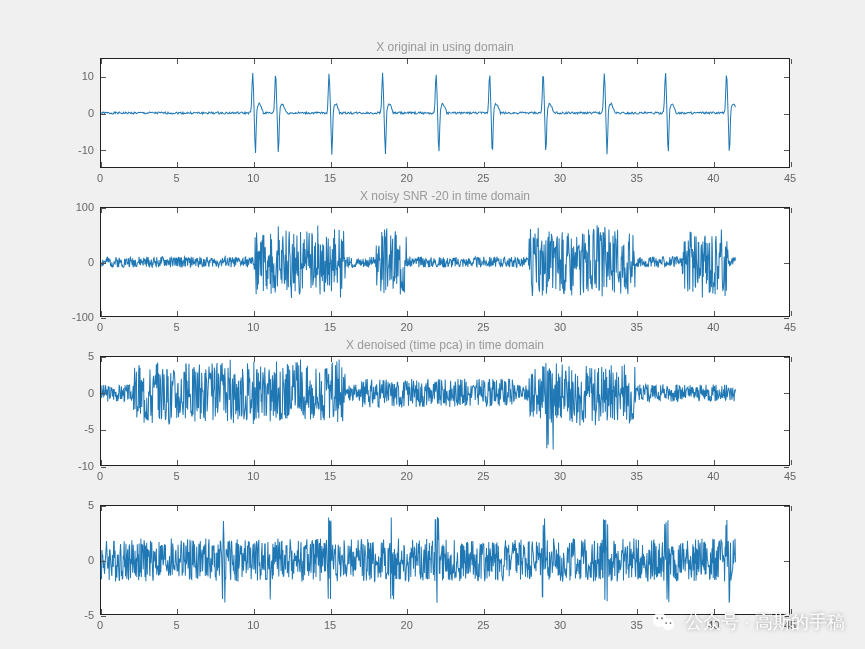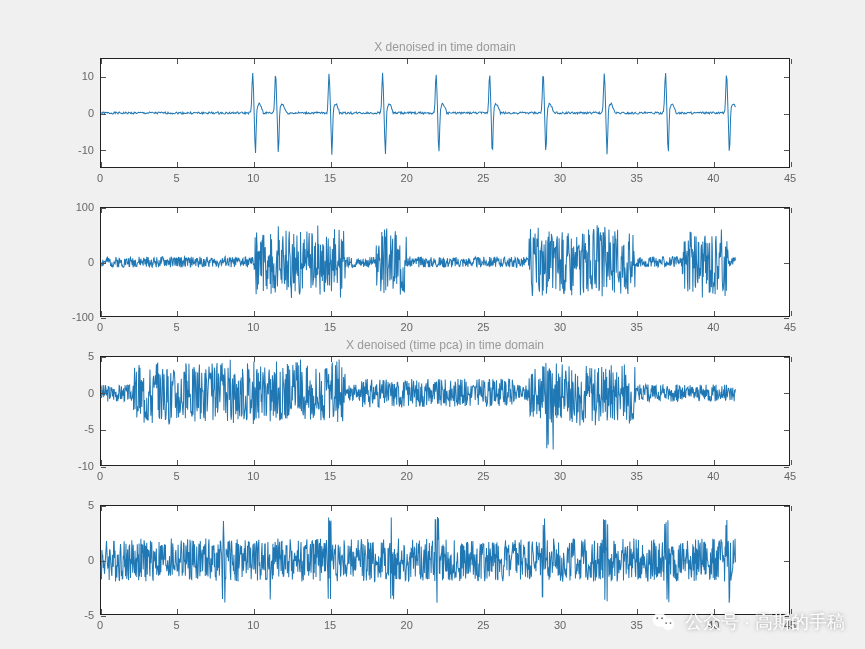--- a/index.html
+++ b/index.html
@@ -113,21 +113,21 @@
     width: 26px; height: 26px;
     opacity: 0.95;
   }
 </style>
 </head>
 <body>
 
 <div class="figure-bg"></div>
 
 <div class="subplot" style="top:58px;">
-  <div class="title">X denoised in time domain</div>
+  <div class="title">X original in using domain</div>
   <div class="plot-area">
     <svg class="signal" id="sig0" viewBox="0 0 690 110" preserveAspectRatio="none">
         <path d="M0.0 55.5 L0.7 54.9 L1.4 55.3 L2.1 54.0 L2.8 54.4 L3.5 55.8 L4.2 54.1 L5.0 54.5 L5.7 54.4 L6.4 55.0 L7.1 54.4 L7.8 54.6 L8.5 55.6 L9.2 55.2 L9.9 55.4 L10.6 55.2 L11.3 56.1 L12.0 56.1 L12.7 55.0 L13.4 53.9 L14.2 55.5 L14.9 54.0 L15.6 54.4 L16.3 55.1 L17.0 55.8 L17.7 54.3 L18.4 53.9 L19.1 55.0 L19.8 55.1 L20.5 55.4 L21.2 55.2 L21.9 55.8 L22.7 54.3 L23.4 55.3 L24.1 55.4 L24.8 54.0 L25.5 54.6 L26.2 55.3 L26.9 55.9 L27.6 54.2 L28.3 54.5 L29.0 54.6 L29.7 55.5 L30.4 54.3 L31.1 55.8 L31.9 55.3 L32.6 56.0 L33.3 54.2 L34.0 54.9 L34.7 54.4 L35.4 55.5 L36.1 55.6 L36.8 54.9 L37.5 54.3 L38.2 54.4 L38.9 54.7 L39.6 54.2 L40.3 54.5 L41.1 54.8 L41.8 54.2 L42.5 55.3 L43.2 54.5 L43.9 55.7 L44.6 55.7 L45.3 55.0 L46.0 55.4 L46.7 54.8 L47.4 55.3 L48.1 54.7 L48.8 53.9 L49.5 54.6 L50.3 54.8 L51.0 54.3 L51.7 54.2 L52.4 54.9 L53.1 55.1 L53.8 55.3 L54.5 54.1 L55.2 55.3 L55.9 54.8 L56.6 55.7 L57.3 54.1 L58.0 54.0 L58.7 54.5 L59.5 54.9 L60.2 54.2 L60.9 54.1 L61.6 54.6 L62.3 54.5 L63.0 55.5 L63.7 54.5 L64.4 53.9 L65.1 55.8 L65.8 55.8 L66.5 56.0 L67.2 54.1 L68.0 55.5 L68.7 55.4 L69.4 55.9 L70.1 54.9 L70.8 55.5 L71.5 56.1 L72.2 55.2 L72.9 55.6 L73.6 55.8 L74.3 55.4 L75.0 54.6 L75.7 54.2 L76.4 54.8 L77.2 56.1 L77.9 54.7 L78.6 54.5 L79.3 54.7 L80.0 54.3 L80.7 55.9 L81.4 56.1 L82.1 54.2 L82.8 55.9 L83.5 55.0 L84.2 55.6 L84.9 55.6 L85.6 54.9 L86.4 55.6 L87.1 54.3 L87.8 54.8 L88.5 55.3 L89.2 55.3 L89.9 54.0 L90.6 56.0 L91.3 55.6 L92.0 55.7 L92.7 54.7 L93.4 54.3 L94.1 54.8 L94.8 54.8 L95.6 54.8 L96.3 54.6 L97.0 55.3 L97.7 54.1 L98.4 54.4 L99.1 55.5 L99.8 55.5 L100.5 55.3 L101.2 54.3 L101.9 56.0 L102.6 54.2 L103.3 55.3 L104.1 54.7 L104.8 54.7 L105.5 55.2 L106.2 55.1 L106.9 55.8 L107.6 55.5 L108.3 54.0 L109.0 54.4 L109.7 55.2 L110.4 54.9 L111.1 54.0 L111.8 55.6 L112.5 54.7 L113.3 55.9 L114.0 55.7 L114.7 54.7 L115.4 54.7 L116.1 54.7 L116.8 54.0 L117.5 53.9 L118.2 56.0 L118.9 56.0 L119.6 54.9 L120.3 54.3 L121.0 55.5 L121.7 54.5 L122.5 55.3 L123.2 55.9 L123.9 56.1 L124.6 55.9 L125.3 54.1 L126.0 54.5 L126.7 55.1 L127.4 55.8 L128.1 55.4 L128.8 54.3 L129.5 55.6 L130.2 55.5 L130.9 54.7 L131.7 55.0 L132.4 54.1 L133.1 55.5 L133.8 55.0 L134.5 54.7 L135.2 55.6 L135.9 54.9 L136.6 53.9 L137.3 54.2 L138.0 55.9 L138.7 55.5 L139.4 54.7 L140.1 54.8 L140.9 54.0 L141.6 54.1 L142.3 55.3 L143.0 55.1 L143.7 55.8 L144.4 54.1 L145.1 55.8 L145.8 54.6 L146.5 54.7 L147.2 55.0 L147.9 56.0 L148.6 54.1 L149.4 54.1 L150.1 53.8 L150.8 47.1 L151.5 25.9 L152.2 14.3 L152.9 30.6 L153.6 55.1 L154.3 82.7 L155.0 95.8 L155.7 69.9 L156.4 52.1 L157.1 48.6 L157.8 46.9 L158.6 44.8 L159.3 45.7 L160.0 47.9 L160.7 48.4 L161.4 51.4 L162.1 51.9 L162.8 55.7 L163.5 55.6 L164.2 55.8 L164.9 54.5 L165.6 55.7 L166.3 54.0 L167.0 54.3 L167.8 55.1 L168.5 54.8 L169.2 54.2 L169.9 55.0 L170.6 55.2 L171.3 55.6 L172.0 54.6 L172.7 53.9 L173.4 51.9 L174.1 37.7 L174.8 17.3 L175.5 20.1 L176.2 44.3 L177.0 68.8 L177.7 94.7 L178.4 85.0 L179.1 58.7 L179.8 49.0 L180.5 47.4 L181.2 46.0 L181.9 46.8 L182.6 46.3 L183.3 48.2 L184.0 50.1 L184.7 51.5 L185.4 53.0 L186.2 54.1 L186.9 54.9 L187.6 55.9 L188.3 55.7 L189.0 56.0 L189.7 54.7 L190.4 54.9 L191.1 55.1 L191.8 54.8 L192.5 55.2 L193.2 55.6 L193.9 55.3 L194.7 55.6 L195.4 54.6 L196.1 55.3 L196.8 55.2 L197.5 55.3 L198.2 54.0 L198.9 55.2 L199.6 54.8 L200.3 54.7 L201.0 54.9 L201.7 54.3 L202.4 54.4 L203.1 55.4 L203.9 55.0 L204.6 54.3 L205.3 55.9 L206.0 54.0 L206.7 55.8 L207.4 55.4 L208.1 54.6 L208.8 55.7 L209.5 55.2 L210.2 55.9 L210.9 55.3 L211.6 54.4 L212.3 54.9 L213.1 55.8 L213.8 54.3 L214.5 54.9 L215.2 54.3 L215.9 53.9 L216.6 55.2 L217.3 54.0 L218.0 54.6 L218.7 54.7 L219.4 54.3 L220.1 55.4 L220.8 54.8 L221.5 54.0 L222.3 55.4 L223.0 54.5 L223.7 54.5 L224.4 55.9 L225.1 55.1 L225.8 54.9 L226.5 55.6 L227.2 50.9 L227.9 32.9 L228.6 15.1 L229.3 24.8 L230.0 46.7 L230.8 74.7 L231.5 97.5 L232.2 79.5 L232.9 56.1 L233.6 49.0 L234.3 46.6 L235.0 46.8 L235.7 46.4 L236.4 45.8 L237.1 48.9 L237.8 50.8 L238.5 51.1 L239.2 55.8 L240.0 54.6 L240.7 54.6 L241.4 55.9 L242.1 56.0 L242.8 54.1 L243.5 54.8 L244.2 54.5 L244.9 54.0 L245.6 56.0 L246.3 55.8 L247.0 55.6 L247.7 54.3 L248.4 54.4 L249.2 55.8 L249.9 55.2 L250.6 54.0 L251.3 55.9 L252.0 55.7 L252.7 55.9 L253.4 55.0 L254.1 54.9 L254.8 54.5 L255.5 54.3 L256.2 54.0 L256.9 55.8 L257.6 55.2 L258.4 54.4 L259.1 54.3 L259.8 54.5 L260.5 55.0 L261.2 55.8 L261.9 55.7 L262.6 55.1 L263.3 54.9 L264.0 55.6 L264.7 55.8 L265.4 55.1 L266.1 55.6 L266.8 54.1 L267.6 55.4 L268.3 54.8 L269.0 55.7 L269.7 55.1 L270.4 54.4 L271.1 55.1 L271.8 55.3 L272.5 55.7 L273.2 56.0 L273.9 55.1 L274.6 55.7 L275.3 55.2 L276.1 55.9 L276.8 55.5 L277.5 53.9 L278.2 54.4 L278.9 54.2 L279.6 55.7 L280.3 53.5 L281.0 48.7 L281.7 29.7 L282.4 14.1 L283.1 29.4 L283.8 53.0 L284.5 78.8 L285.3 96.8 L286.0 73.8 L286.7 53.0 L287.4 49.2 L288.1 47.1 L288.8 45.8 L289.5 46.6 L290.2 46.5 L290.9 47.7 L291.6 50.7 L292.3 52.4 L293.0 55.6 L293.7 54.1 L294.5 55.1 L295.2 54.2 L295.9 55.6 L296.6 55.0 L297.3 55.5 L298.0 54.4 L298.7 54.1 L299.4 54.3 L300.1 54.0 L300.8 55.9 L301.5 54.0 L302.2 55.7 L302.9 55.1 L303.7 56.0 L304.4 54.2 L305.1 55.1 L305.8 54.8 L306.5 55.1 L307.2 55.1 L307.9 54.0 L308.6 55.4 L309.3 54.1 L310.0 54.8 L310.7 54.0 L311.4 55.6 L312.2 54.2 L312.9 54.6 L313.6 54.3 L314.3 55.6 L315.0 53.9 L315.7 55.9 L316.4 55.9 L317.1 55.6 L317.8 55.1 L318.5 54.2 L319.2 54.1 L319.9 55.2 L320.6 54.0 L321.4 55.3 L322.1 55.6 L322.8 54.3 L323.5 56.0 L324.2 55.1 L324.9 54.3 L325.6 55.3 L326.3 55.1 L327.0 55.1 L327.7 54.5 L328.4 54.7 L329.1 56.0 L329.8 54.9 L330.6 55.2 L331.3 56.0 L332.0 55.5 L332.7 55.6 L333.4 54.1 L334.1 54.2 L334.8 45.9 L335.5 24.4 L336.2 16.0 L336.9 32.4 L337.6 55.8 L338.3 84.0 L339.0 94.0 L339.8 68.5 L340.5 52.1 L341.2 48.9 L341.9 45.6 L342.6 45.3 L343.3 46.7 L344.0 48.1 L344.7 48.9 L345.4 49.8 L346.1 51.9 L346.8 55.8 L347.5 54.7 L348.2 56.0 L349.0 54.0 L349.7 54.6 L350.4 54.9 L351.1 55.2 L351.8 55.1 L352.5 54.8 L353.2 54.1 L353.9 55.1 L354.6 54.6 L355.3 54.1 L356.0 56.0 L356.7 55.8 L357.5 54.4 L358.2 54.7 L358.9 55.1 L359.6 54.1 L360.3 54.5 L361.0 56.0 L361.7 54.3 L362.4 54.7 L363.1 55.5 L363.8 54.3 L364.5 54.3 L365.2 54.9 L365.9 55.2 L366.7 54.5 L367.4 55.3 L368.1 54.0 L368.8 54.5 L369.5 55.9 L370.2 54.2 L370.9 55.6 L371.6 55.8 L372.3 54.7 L373.0 54.5 L373.7 54.0 L374.4 54.8 L375.1 54.9 L375.9 54.1 L376.6 55.7 L377.3 55.8 L378.0 55.1 L378.7 54.3 L379.4 54.1 L380.1 53.9 L380.8 54.1 L381.5 55.4 L382.2 54.0 L382.9 54.1 L383.6 54.5 L384.3 54.5 L385.1 55.6 L385.8 54.7 L386.5 54.4 L387.2 55.4 L387.9 53.5 L388.6 43.0 L389.3 21.9 L390.0 16.8 L390.7 37.6 L391.4 61.7 L392.1 90.8 L392.8 91.8 L393.5 63.4 L394.3 49.8 L395.0 47.2 L395.7 45.5 L396.4 46.6 L397.1 46.9 L397.8 47.1 L398.5 49.5 L399.2 51.1 L399.9 51.9 L400.6 55.9 L401.3 54.1 L402.0 54.8 L402.8 55.1 L403.5 54.0 L404.2 55.3 L404.9 55.9 L405.6 54.0 L406.3 54.8 L407.0 55.5 L407.7 55.3 L408.4 54.5 L409.1 55.0 L409.8 54.7 L410.5 55.7 L411.2 55.7 L412.0 55.8 L412.7 55.3 L413.4 54.5 L414.1 55.4 L414.8 54.7 L415.5 55.0 L416.2 54.9 L416.9 55.0 L417.6 56.1 L418.3 55.4 L419.0 55.4 L419.7 54.7 L420.4 53.9 L421.2 54.9 L421.9 54.4 L422.6 54.0 L423.3 54.9 L424.0 54.3 L424.7 54.5 L425.4 54.4 L426.1 55.5 L426.8 54.7 L427.5 54.7 L428.2 55.0 L428.9 55.9 L429.6 54.8 L430.4 54.1 L431.1 54.8 L431.8 54.0 L432.5 54.1 L433.2 55.0 L433.9 55.6 L434.6 54.0 L435.3 55.6 L436.0 54.3 L436.7 55.2 L437.4 55.7 L438.1 55.8 L438.9 54.4 L439.6 54.2 L440.3 54.9 L441.0 55.1 L441.7 52.1 L442.4 39.4 L443.1 18.1 L443.8 18.3 L444.5 41.3 L445.2 66.7 L445.9 92.7 L446.6 86.6 L447.3 61.2 L448.1 50.0 L448.8 48.4 L449.5 45.2 L450.2 45.6 L450.9 46.8 L451.6 48.7 L452.3 48.6 L453.0 51.7 L453.7 53.6 L454.4 54.0 L455.1 55.1 L455.8 55.3 L456.5 54.1 L457.3 53.9 L458.0 55.7 L458.7 55.5 L459.4 55.2 L460.1 56.0 L460.8 55.1 L461.5 55.8 L462.2 55.4 L462.9 54.1 L463.6 54.9 L464.3 55.1 L465.0 56.0 L465.7 55.8 L466.5 54.2 L467.2 55.6 L467.9 55.5 L468.6 53.9 L469.3 54.1 L470.0 55.3 L470.7 55.6 L471.4 54.9 L472.1 54.2 L472.8 54.0 L473.5 55.1 L474.2 55.8 L474.9 54.7 L475.7 55.7 L476.4 54.7 L477.1 54.6 L477.8 56.1 L478.5 54.3 L479.2 55.0 L479.9 55.1 L480.6 53.9 L481.3 55.0 L482.0 54.2 L482.7 54.6 L483.4 55.8 L484.2 54.5 L484.9 55.6 L485.6 54.4 L486.3 55.2 L487.0 55.9 L487.7 54.2 L488.4 55.4 L489.1 54.6 L489.8 54.3 L490.5 54.1 L491.2 55.3 L491.9 56.0 L492.6 54.8 L493.4 54.7 L494.1 54.0 L494.8 54.5 L495.5 54.2 L496.2 53.9 L496.9 54.3 L497.6 55.0 L498.3 54.9 L499.0 55.6 L499.7 54.0 L500.4 56.0 L501.1 55.3 L501.8 54.8 L502.6 53.6 L503.3 49.0 L504.0 31.1 L504.7 14.9 L505.4 25.6 L506.1 50.1 L506.8 76.6 L507.5 97.0 L508.2 78.2 L508.9 54.0 L509.6 47.9 L510.3 46.3 L511.0 46.6 L511.8 44.9 L512.5 46.5 L513.2 49.4 L513.9 50.6 L514.6 52.1 L515.3 54.2 L516.0 55.2 L516.7 55.5 L517.4 54.1 L518.1 54.8 L518.8 54.6 L519.5 54.7 L520.3 55.6 L521.0 55.9 L521.7 55.1 L522.4 54.4 L523.1 54.3 L523.8 54.3 L524.5 54.7 L525.2 55.2 L525.9 55.9 L526.6 55.5 L527.3 55.7 L528.0 54.4 L528.7 55.9 L529.5 54.7 L530.2 55.7 L530.9 55.1 L531.6 55.9 L532.3 54.3 L533.0 54.3 L533.7 56.0 L534.4 56.0 L535.1 54.8 L535.8 54.2 L536.5 55.4 L537.2 55.6 L537.9 56.1 L538.7 56.1 L539.4 55.9 L540.1 54.2 L540.8 54.8 L541.5 54.7 L542.2 54.2 L542.9 55.2 L543.6 55.6 L544.3 55.2 L545.0 54.0 L545.7 55.3 L546.4 54.1 L547.1 54.8 L547.9 55.3 L548.6 54.3 L549.3 54.5 L550.0 54.5 L550.7 54.9 L551.4 54.3 L552.1 54.3 L552.8 55.1 L553.5 55.4 L554.2 55.9 L554.9 56.0 L555.6 54.9 L556.3 54.0 L557.1 54.7 L557.8 54.0 L558.5 54.4 L559.2 54.5 L559.9 56.1 L560.6 56.0 L561.3 54.6 L562.0 55.9 L562.7 55.8 L563.4 53.9 L564.1 53.4 L564.8 44.9 L565.6 23.1 L566.3 14.4 L567.0 34.1 L567.7 58.7 L568.4 86.5 L569.1 94.0 L569.8 66.4 L570.5 50.4 L571.2 48.6 L571.9 46.5 L572.6 46.2 L573.3 45.9 L574.0 47.5 L574.8 49.5 L575.5 51.0 L576.2 52.8 L576.9 55.6 L577.6 56.0 L578.3 55.2 L579.0 55.0 L579.7 54.4 L580.4 55.9 L581.1 54.9 L581.8 55.8 L582.5 54.2 L583.2 54.4 L584.0 55.1 L584.7 55.9 L585.4 54.7 L586.1 55.7 L586.8 55.7 L587.5 55.0 L588.2 54.5 L588.9 54.8 L589.6 54.3 L590.3 54.9 L591.0 54.5 L591.7 53.9 L592.4 56.1 L593.2 56.1 L593.9 55.2 L594.6 54.8 L595.3 54.3 L596.0 54.9 L596.7 54.7 L597.4 54.7 L598.1 54.3 L598.8 54.8 L599.5 54.3 L600.2 54.8 L600.9 54.1 L601.6 54.3 L602.4 55.4 L603.1 54.0 L603.8 53.9 L604.5 55.3 L605.2 55.8 L605.9 54.3 L606.6 55.6 L607.3 54.0 L608.0 54.5 L608.7 55.5 L609.4 54.5 L610.1 55.9 L610.9 54.1 L611.6 54.0 L612.3 55.3 L613.0 54.8 L613.7 53.9 L614.4 54.1 L615.1 54.5 L615.8 55.5 L616.5 55.7 L617.2 54.6 L617.9 55.6 L618.6 54.8 L619.3 54.0 L620.1 55.6 L620.8 54.9 L621.5 54.2 L622.2 54.4 L622.9 55.0 L623.6 54.0 L624.3 55.6 L625.0 54.1 L625.7 51.9 L626.4 37.5 L627.1 16.9 L627.8 20.8 L628.5 42.5 L629.3 67.7 L630.0 93.5 L630.7 86.8 L631.4 59.7 L632.1 49.4 L632.8 47.3 L633.5 46.6 L634.2 46.1 L634.9 46.1 L635.6 47.4 L636.3 49.0 "></path>
       </svg>
   <div class="tickline-x" style="left: -0.5px;"></div>
       <div class="tickline-x-t" style="left: -0.5px;"></div>
       <div class="tickline-x" style="left: 76.1667px;"></div>
       <div class="tickline-x-t" style="left: 76.1667px;"></div>
       <div class="tickline-x" style="left: 152.833px;"></div>
       <div class="tickline-x-t" style="left: 152.833px;"></div>
@@ -161,20 +161,21 @@
     <div class="xtick" style="left: 460px;">30</div>
     <div class="xtick" style="left: 536.667px;">35</div>
     <div class="xtick" style="left: 613.333px;">40</div>
     <div class="xtick" style="left: 690px;">45</div>
     <div class="ytick" style="top: 91.6667px;">-10</div>
     <div class="ytick" style="top: 55px;">0</div>
     <div class="ytick" style="top: 18.3333px;">10</div>
   </div>
 
 <div class="subplot" style="top:207px;">
+  <div class="title">X noisy SNR -20  in time domain</div>
   <div class="plot-area">
     <svg class="signal" id="sig1" viewBox="0 0 690 110" preserveAspectRatio="none">
         <path d="M0.0 57.3 L0.5 56.3 L0.9 59.0 L1.4 58.6 L1.8 52.7 L2.3 58.4 L2.7 55.7 L3.2 54.3 L3.6 54.2 L4.1 55.0 L4.5 56.5 L5.0 52.8 L5.5 51.8 L5.9 54.7 L6.4 49.5 L6.8 52.7 L7.3 55.5 L7.7 50.9 L8.2 52.9 L8.6 54.1 L9.1 52.3 L9.6 59.0 L10.0 57.0 L10.5 60.1 L10.9 55.3 L11.4 59.7 L11.8 58.8 L12.3 59.3 L12.7 57.5 L13.2 54.7 L13.6 55.4 L14.1 56.8 L14.6 54.4 L15.0 50.0 L15.5 53.1 L15.9 53.2 L16.4 60.4 L16.8 52.8 L17.3 57.4 L17.7 60.3 L18.2 51.3 L18.6 51.7 L19.1 55.8 L19.6 55.1 L20.0 53.3 L20.5 53.6 L20.9 59.4 L21.4 57.6 L21.8 59.9 L22.3 59.8 L22.7 60.2 L23.2 59.2 L23.7 51.7 L24.1 56.4 L24.6 57.9 L25.0 52.5 L25.5 52.5 L25.9 51.4 L26.4 57.5 L26.8 55.2 L27.3 57.2 L27.7 51.3 L28.2 59.7 L28.7 59.7 L29.1 51.3 L29.6 50.4 L30.0 54.3 L30.5 52.7 L30.9 55.9 L31.4 58.3 L31.8 51.2 L32.3 60.5 L32.7 56.3 L33.2 53.0 L33.7 59.6 L34.1 54.5 L34.6 53.7 L35.0 59.6 L35.5 59.6 L35.9 59.5 L36.4 56.0 L36.8 55.8 L37.3 55.0 L37.8 55.2 L38.2 49.6 L38.7 57.6 L39.1 52.5 L39.6 58.3 L40.0 51.6 L40.5 54.5 L40.9 55.5 L41.4 54.5 L41.8 56.5 L42.3 58.6 L42.8 50.7 L43.2 53.9 L43.7 51.8 L44.1 57.6 L44.6 53.2 L45.0 52.8 L45.5 59.7 L45.9 49.8 L46.4 56.8 L46.8 52.3 L47.3 50.1 L47.8 59.3 L48.2 52.9 L48.7 60.5 L49.1 55.7 L49.6 56.9 L50.0 54.4 L50.5 52.5 L50.9 59.7 L51.4 60.2 L51.9 56.0 L52.3 56.7 L52.8 51.4 L53.2 50.7 L53.7 54.3 L54.1 56.4 L54.6 53.9 L55.0 59.0 L55.5 59.6 L55.9 50.2 L56.4 55.1 L56.9 56.3 L57.3 56.8 L57.8 60.2 L58.2 53.1 L58.7 58.3 L59.1 58.5 L59.6 56.4 L60.0 50.1 L60.5 56.6 L60.9 50.5 L61.4 49.5 L61.9 49.8 L62.3 52.9 L62.8 52.0 L63.2 55.6 L63.7 58.9 L64.1 53.0 L64.6 58.3 L65.0 53.1 L65.5 58.9 L66.0 53.4 L66.4 52.8 L66.9 54.1 L67.3 58.3 L67.8 53.5 L68.2 56.1 L68.7 57.5 L69.1 50.5 L69.6 60.2 L70.0 57.2 L70.5 50.3 L71.0 51.0 L71.4 53.1 L71.9 59.2 L72.3 56.7 L72.8 51.4 L73.2 50.8 L73.7 50.8 L74.1 58.5 L74.6 53.4 L75.1 50.8 L75.5 59.0 L76.0 51.5 L76.4 52.0 L76.9 59.2 L77.3 51.4 L77.8 49.9 L78.2 54.6 L78.7 59.6 L79.1 50.9 L79.6 51.5 L80.1 60.5 L80.5 50.3 L81.0 56.3 L81.4 60.4 L81.9 54.7 L82.3 53.6 L82.8 55.0 L83.2 59.4 L83.7 49.7 L84.1 50.4 L84.6 59.9 L85.1 50.9 L85.5 53.2 L86.0 51.5 L86.4 52.8 L86.9 58.8 L87.3 51.7 L87.8 50.8 L88.2 51.6 L88.7 55.9 L89.2 51.2 L89.6 60.0 L90.1 59.5 L90.5 49.6 L91.0 57.4 L91.4 57.9 L91.9 52.2 L92.3 50.2 L92.8 57.6 L93.2 54.5 L93.7 56.0 L94.2 54.0 L94.6 52.0 L95.1 59.0 L95.5 53.4 L96.0 51.1 L96.4 54.6 L96.9 51.3 L97.3 58.1 L97.8 60.4 L98.2 54.2 L98.7 57.5 L99.2 49.7 L99.6 57.3 L100.1 55.7 L100.5 51.0 L101.0 56.3 L101.4 59.1 L101.9 59.6 L102.3 57.4 L102.8 52.1 L103.3 60.0 L103.7 56.0 L104.2 52.2 L104.6 58.6 L105.1 58.7 L105.5 54.8 L106.0 50.8 L106.4 49.8 L106.9 55.3 L107.3 54.0 L107.8 57.7 L108.3 60.0 L108.7 52.7 L109.2 55.9 L109.6 53.5 L110.1 53.2 L110.5 50.7 L111.0 53.1 L111.4 51.0 L111.9 59.6 L112.3 54.3 L112.8 52.5 L113.3 56.0 L113.7 52.5 L114.2 53.1 L114.6 57.3 L115.1 54.0 L115.5 59.2 L116.0 59.0 L116.4 54.3 L116.9 55.3 L117.4 56.4 L117.8 59.9 L118.3 58.7 L118.7 55.9 L119.2 55.1 L119.6 53.9 L120.1 53.1 L120.5 57.3 L121.0 58.3 L121.4 54.2 L121.9 51.0 L122.4 56.3 L122.8 54.8 L123.3 53.6 L123.7 54.3 L124.2 50.2 L124.6 49.5 L125.1 58.8 L125.5 57.8 L126.0 56.1 L126.4 54.1 L126.9 51.1 L127.4 57.9 L127.8 57.7 L128.3 58.5 L128.7 50.2 L129.2 54.0 L129.6 53.3 L130.1 50.5 L130.5 60.4 L131.0 53.1 L131.5 54.2 L131.9 50.3 L132.4 53.3 L132.8 56.6 L133.3 52.2 L133.7 60.1 L134.2 53.3 L134.6 50.4 L135.1 58.2 L135.5 50.7 L136.0 51.4 L136.5 53.8 L136.9 55.1 L137.4 50.6 L137.8 53.4 L138.3 50.9 L138.7 54.4 L139.2 52.4 L139.6 55.6 L140.1 58.3 L140.5 57.3 L141.0 53.7 L141.5 57.5 L141.9 52.4 L142.4 51.5 L142.8 58.7 L143.3 55.1 L143.7 55.3 L144.2 57.1 L144.6 50.0 L145.1 49.8 L145.6 59.2 L146.0 54.3 L146.5 52.2 L146.9 60.4 L147.4 52.6 L147.8 58.0 L148.3 56.1 L148.7 51.2 L149.2 51.6 L149.6 52.8 L150.1 56.5 L150.6 50.5 L151.0 56.8 L151.5 53.1 L151.9 49.9 L152.4 52.6 L152.8 58.1 L153.3 56.5 L153.7 62.2 L154.2 61.4 L154.6 29.9 L155.1 65.1 L155.6 87.9 L156.0 24.9 L156.5 38.6 L156.9 83.0 L157.4 44.5 L157.8 77.8 L158.3 43.5 L158.7 52.7 L159.2 44.0 L159.7 68.8 L160.1 34.4 L160.6 37.2 L161.0 69.4 L161.5 32.9 L161.9 36.1 L162.4 27.2 L162.8 84.6 L163.3 27.7 L163.7 55.5 L164.2 43.7 L164.7 39.7 L165.1 60.6 L165.6 79.4 L166.0 63.5 L166.5 82.7 L166.9 53.4 L167.4 72.2 L167.8 49.2 L168.3 60.2 L168.7 47.7 L169.2 55.5 L169.7 77.5 L170.1 26.6 L170.6 87.3 L171.0 31.8 L171.5 65.5 L171.9 49.3 L172.4 81.6 L172.8 63.9 L173.3 56.4 L173.8 81.8 L174.2 68.6 L174.7 86.1 L175.1 78.1 L175.6 61.6 L176.0 52.5 L176.5 43.2 L176.9 79.9 L177.4 63.1 L177.8 18.5 L178.3 48.0 L178.8 32.6 L179.2 63.4 L179.7 62.3 L180.1 62.7 L180.6 73.1 L181.0 42.8 L181.5 76.9 L181.9 36.6 L182.4 28.9 L182.8 42.8 L183.3 55.7 L183.8 73.2 L184.2 77.3 L184.7 47.6 L185.1 73.5 L185.6 23.3 L186.0 53.8 L186.5 83.5 L186.9 63.1 L187.4 53.6 L187.9 80.8 L188.3 33.8 L188.8 23.9 L189.2 44.8 L189.7 49.4 L190.1 77.9 L190.6 81.3 L191.0 91.7 L191.5 57.2 L191.9 36.7 L192.4 60.3 L192.9 76.9 L193.3 26.4 L193.8 76.4 L194.2 40.1 L194.7 84.7 L195.1 50.8 L195.6 67.4 L196.0 61.7 L196.5 28.1 L196.9 62.2 L197.4 69.2 L197.9 44.4 L198.3 72.1 L198.8 86.1 L199.2 88.1 L199.7 84.3 L200.1 24.4 L200.6 62.1 L201.0 56.7 L201.5 57.7 L202.0 82.1 L202.4 48.4 L202.9 35.6 L203.3 61.4 L203.8 31.9 L204.2 59.2 L204.7 41.7 L205.1 56.5 L205.6 50.0 L206.0 63.3 L206.5 23.9 L207.0 50.3 L207.4 43.6 L207.9 59.1 L208.3 36.2 L208.8 25.4 L209.2 61.3 L209.7 48.2 L210.1 47.0 L210.6 81.5 L211.0 69.0 L211.5 25.6 L212.0 28.6 L212.4 78.8 L212.9 74.4 L213.3 71.2 L213.8 52.7 L214.2 38.7 L214.7 71.0 L215.1 35.1 L215.6 81.0 L216.1 60.9 L216.5 66.3 L217.0 68.3 L217.4 17.9 L217.9 61.8 L218.3 36.8 L218.8 67.2 L219.2 67.3 L219.7 88.1 L220.1 37.5 L220.6 57.2 L221.1 69.9 L221.5 43.5 L222.0 74.3 L222.4 36.8 L222.9 68.2 L223.3 38.1 L223.8 84.3 L224.2 85.4 L224.7 53.7 L225.2 76.0 L225.6 70.7 L226.1 29.3 L226.5 42.4 L227.0 72.5 L227.4 78.8 L227.9 31.1 L228.3 68.0 L228.8 55.7 L229.2 78.9 L229.7 38.9 L230.2 57.4 L230.6 52.6 L231.1 84.9 L231.5 68.9 L232.0 41.8 L232.4 63.2 L232.9 63.5 L233.3 30.5 L233.8 75.5 L234.2 21.7 L234.7 69.0 L235.2 36.9 L235.6 56.5 L236.1 62.9 L236.5 61.1 L237.0 76.3 L237.4 54.8 L237.9 53.6 L238.3 59.4 L238.8 22.2 L239.3 61.2 L239.7 51.1 L240.2 91.1 L240.6 63.9 L241.1 31.9 L241.5 82.2 L242.0 34.6 L242.4 34.2 L242.9 54.8 L243.3 23.4 L243.8 51.8 L244.3 50.1 L244.7 71.9 L245.2 52.9 L245.6 59.7 L246.1 53.7 L246.5 53.5 L247.0 50.1 L247.4 58.5 L247.9 59.9 L248.3 57.7 L248.8 49.6 L249.3 58.4 L249.7 55.8 L250.2 55.4 L250.6 55.4 L251.1 50.9 L251.5 60.3 L252.0 57.4 L252.4 60.3 L252.9 59.7 L253.4 59.6 L253.8 57.6 L254.3 60.0 L254.7 57.6 L255.2 60.1 L255.6 56.7 L256.1 57.8 L256.5 52.2 L257.0 56.2 L257.4 55.6 L257.9 51.4 L258.4 53.8 L258.8 57.3 L259.3 53.1 L259.7 56.1 L260.2 58.5 L260.6 52.6 L261.1 58.4 L261.5 54.5 L262.0 56.5 L262.4 56.2 L262.9 51.7 L263.4 60.1 L263.8 55.8 L264.3 56.6 L264.7 58.8 L265.2 52.7 L265.6 53.6 L266.1 59.0 L266.5 53.2 L267.0 60.1 L267.5 56.2 L267.9 52.9 L268.4 60.5 L268.8 56.9 L269.3 58.1 L269.7 50.2 L270.2 56.3 L270.6 53.3 L271.1 57.7 L271.5 49.9 L272.0 55.8 L272.5 56.4 L272.9 55.2 L273.4 50.0 L273.8 52.6 L274.3 56.5 L274.7 53.5 L275.2 52.8 L275.6 60.3 L276.1 38.2 L276.5 78.9 L277.0 66.9 L277.5 46.4 L277.9 65.3 L278.4 41.0 L278.8 38.4 L279.3 53.7 L279.7 50.9 L280.2 64.0 L280.6 84.8 L281.1 73.4 L281.6 24.5 L282.0 73.0 L282.5 28.7 L282.9 44.3 L283.4 64.7 L283.8 86.5 L284.3 22.0 L284.7 36.2 L285.2 29.4 L285.6 83.7 L286.1 26.3 L286.6 20.9 L287.0 55.1 L287.5 80.0 L287.9 61.3 L288.4 60.5 L288.8 55.2 L289.3 47.4 L289.7 73.8 L290.2 48.2 L290.6 28.0 L291.1 72.9 L291.6 44.1 L292.0 43.8 L292.5 31.3 L292.9 82.2 L293.4 70.9 L293.8 69.6 L294.3 74.7 L294.7 31.6 L295.2 23.8 L295.7 71.5 L296.1 27.4 L296.6 77.5 L297.0 46.2 L297.5 41.5 L297.9 69.7 L298.4 43.0 L298.8 43.0 L299.3 53.3 L299.7 38.2 L300.2 88.2 L300.7 62.3 L301.1 81.2 L301.6 75.0 L302.0 82.6 L302.5 84.2 L302.9 60.3 L303.4 84.7 L303.8 78.2 L304.3 86.1 L304.7 53.3 L305.2 58.7 L305.7 52.2 L306.1 29.2 L306.6 59.0 L307.0 54.3 L307.5 59.6 L307.9 51.2 L308.4 55.4 L308.8 58.5 L309.3 55.9 L309.8 49.5 L310.2 59.9 L310.7 54.2 L311.1 54.0 L311.6 59.1 L312.0 52.6 L312.5 53.4 L312.9 51.6 L313.4 57.3 L313.8 54.0 L314.3 54.9 L314.8 53.0 L315.2 51.3 L315.7 53.3 L316.1 56.9 L316.6 51.6 L317.0 53.3 L317.5 53.5 L317.9 50.5 L318.4 50.2 L318.8 60.2 L319.3 54.2 L319.8 50.5 L320.2 50.4 L320.7 58.3 L321.1 49.6 L321.6 52.6 L322.0 58.2 L322.5 53.9 L322.9 51.1 L323.4 60.2 L323.9 58.9 L324.3 52.4 L324.8 59.8 L325.2 59.9 L325.7 51.9 L326.1 52.3 L326.6 52.4 L327.0 56.0 L327.5 55.3 L327.9 53.8 L328.4 60.2 L328.9 53.2 L329.3 59.5 L329.8 59.8 L330.2 52.3 L330.7 53.9 L331.1 50.2 L331.6 59.0 L332.0 54.4 L332.5 59.9 L332.9 57.8 L333.4 56.5 L333.9 51.3 L334.3 55.1 L334.8 55.6 L335.2 52.8 L335.7 57.4 L336.1 58.0 L336.6 59.9 L337.0 59.9 L337.5 59.3 L338.0 56.9 L338.4 58.3 L338.9 54.7 L339.3 50.2 L339.8 58.7 L340.2 50.8 L340.7 57.3 L341.1 56.8 L341.6 54.0 L342.0 51.6 L342.5 58.8 L343.0 59.6 L343.4 50.5 L343.9 60.3 L344.3 52.1 L344.8 60.5 L345.2 56.6 L345.7 60.0 L346.1 54.9 L346.6 54.2 L347.0 56.5 L347.5 51.1 L348.0 59.4 L348.4 59.2 L348.9 55.6 L349.3 56.7 L349.8 52.4 L350.2 52.8 L350.7 52.5 L351.1 53.6 L351.6 60.2 L352.1 53.2 L352.5 58.2 L353.0 51.0 L353.4 54.2 L353.9 50.6 L354.3 53.8 L354.8 51.0 L355.2 59.2 L355.7 52.9 L356.1 50.0 L356.6 57.4 L357.1 54.9 L357.5 57.5 L358.0 51.7 L358.4 55.0 L358.9 58.0 L359.3 59.5 L359.8 59.7 L360.2 58.0 L360.7 54.2 L361.1 53.4 L361.6 52.7 L362.1 53.1 L362.5 53.6 L363.0 59.8 L363.4 51.8 L363.9 55.7 L364.3 52.5 L364.8 56.6 L365.2 55.0 L365.7 59.2 L366.2 52.0 L366.6 58.0 L367.1 53.5 L367.5 55.3 L368.0 60.1 L368.4 52.7 L368.9 51.1 L369.3 56.8 L369.8 52.2 L370.2 56.6 L370.7 54.4 L371.2 58.4 L371.6 56.3 L372.1 59.3 L372.5 55.9 L373.0 56.7 L373.4 56.1 L373.9 50.9 L374.3 53.2 L374.8 51.0 L375.3 49.9 L375.7 52.1 L376.2 50.5 L376.6 59.3 L377.1 59.9 L377.5 50.1 L378.0 52.5 L378.4 50.0 L378.9 56.1 L379.3 58.0 L379.8 50.8 L380.3 52.9 L380.7 60.2 L381.2 57.7 L381.6 58.0 L382.1 54.4 L382.5 55.2 L383.0 55.9 L383.4 58.2 L383.9 49.7 L384.3 52.8 L384.8 55.8 L385.3 58.6 L385.7 55.3 L386.2 53.8 L386.6 55.3 L387.1 58.7 L387.5 58.5 L388.0 57.1 L388.4 58.4 L388.9 54.4 L389.4 59.7 L389.8 49.9 L390.3 58.9 L390.7 58.2 L391.2 50.7 L391.6 56.4 L392.1 59.3 L392.5 56.0 L393.0 53.3 L393.4 58.2 L393.9 50.4 L394.4 56.0 L394.8 50.5 L395.3 51.2 L395.7 59.9 L396.2 53.4 L396.6 53.8 L397.1 49.6 L397.5 51.5 L398.0 53.8 L398.4 53.3 L398.9 51.2 L399.4 57.4 L399.8 55.5 L400.3 58.8 L400.7 60.1 L401.2 51.6 L401.6 58.8 L402.1 57.4 L402.5 59.1 L403.0 57.6 L403.5 55.6 L403.9 51.3 L404.4 50.6 L404.8 50.1 L405.3 56.6 L405.7 55.3 L406.2 58.5 L406.6 59.6 L407.1 56.0 L407.5 54.0 L408.0 55.5 L408.5 59.2 L408.9 54.2 L409.4 50.9 L409.8 60.2 L410.3 54.3 L410.7 52.1 L411.2 54.6 L411.6 49.9 L412.1 54.5 L412.5 59.7 L413.0 58.4 L413.5 53.6 L413.9 60.0 L414.4 53.1 L414.8 55.8 L415.3 50.7 L415.7 51.6 L416.2 56.5 L416.6 60.5 L417.1 60.1 L417.6 51.1 L418.0 51.6 L418.5 52.2 L418.9 57.0 L419.4 52.6 L419.8 56.2 L420.3 58.7 L420.7 58.7 L421.2 56.6 L421.6 51.5 L422.1 54.5 L422.6 59.7 L423.0 53.0 L423.5 57.4 L423.9 50.0 L424.4 58.4 L424.8 51.7 L425.3 56.0 L425.7 52.2 L426.2 54.9 L426.6 50.9 L427.1 51.9 L427.6 51.5 L428.0 52.4 L428.5 52.8 L428.9 58.7 L429.4 31.2 L429.8 63.0 L430.3 48.5 L430.7 21.4 L431.2 43.9 L431.7 76.6 L432.1 78.9 L432.6 89.5 L433.0 83.9 L433.5 29.9 L433.9 46.7 L434.4 31.1 L434.8 47.3 L435.3 25.9 L435.7 45.2 L436.2 57.1 L436.7 76.0 L437.1 31.6 L437.6 31.7 L438.0 39.6 L438.5 20.1 L438.9 77.7 L439.4 83.9 L439.8 84.5 L440.3 43.1 L440.7 68.0 L441.2 42.7 L441.7 38.5 L442.1 33.2 L442.6 89.2 L443.0 44.1 L443.5 84.4 L443.9 56.6 L444.4 37.3 L444.8 66.8 L445.3 66.3 L445.8 53.8 L446.2 32.8 L446.7 87.2 L447.1 79.1 L447.6 80.5 L448.0 35.5 L448.5 29.2 L448.9 74.8 L449.4 23.9 L449.8 72.3 L450.3 39.2 L450.8 33.6 L451.2 61.2 L451.7 26.4 L452.1 28.4 L452.6 32.0 L453.0 81.5 L453.5 58.7 L453.9 33.7 L454.4 51.2 L454.8 40.7 L455.3 45.5 L455.8 39.5 L456.2 82.4 L456.7 40.8 L457.1 32.0 L457.6 28.9 L458.0 65.3 L458.5 66.1 L458.9 59.4 L459.4 30.9 L459.9 60.8 L460.3 84.6 L460.8 53.1 L461.2 53.7 L461.7 77.6 L462.1 35.1 L462.6 24.6 L463.0 82.2 L463.5 32.3 L463.9 85.7 L464.4 87.6 L464.9 73.0 L465.3 84.2 L465.8 57.6 L466.2 75.6 L466.7 53.4 L467.1 46.2 L467.6 28.5 L468.0 49.3 L468.5 25.8 L468.9 32.7 L469.4 46.3 L469.9 47.8 L470.3 60.8 L470.8 82.7 L471.2 83.8 L471.7 31.0 L472.1 88.9 L472.6 40.8 L473.0 58.9 L473.5 79.5 L474.0 39.1 L474.4 48.0 L474.9 61.5 L475.3 54.4 L475.8 44.8 L476.2 60.8 L476.7 62.5 L477.1 29.5 L477.6 59.9 L478.0 41.2 L478.5 39.7 L479.0 40.8 L479.4 37.4 L479.9 62.6 L480.3 43.0 L480.8 88.9 L481.2 68.9 L481.7 44.8 L482.1 44.3 L482.6 37.9 L483.0 26.0 L483.5 80.9 L484.0 86.3 L484.4 26.7 L484.9 52.1 L485.3 49.5 L485.8 35.6 L486.2 55.7 L486.7 43.0 L487.1 82.5 L487.6 72.8 L488.1 45.2 L488.5 84.8 L489.0 21.9 L489.4 37.9 L489.9 27.4 L490.3 72.1 L490.8 53.3 L491.2 77.7 L491.7 68.4 L492.1 81.1 L492.6 82.8 L493.1 64.1 L493.5 27.6 L494.0 21.5 L494.4 23.7 L494.9 66.2 L495.3 77.6 L495.8 71.4 L496.2 52.7 L496.7 81.5 L497.1 45.5 L497.6 17.5 L498.1 27.5 L498.5 54.8 L499.0 19.9 L499.4 84.5 L499.9 82.0 L500.3 30.2 L500.8 24.7 L501.2 33.3 L501.7 27.5 L502.2 40.6 L502.6 90.0 L503.1 48.8 L503.5 24.8 L504.0 25.8 L504.4 80.5 L504.9 39.6 L505.3 19.3 L505.8 30.9 L506.2 53.9 L506.7 60.2 L507.2 80.6 L507.6 45.1 L508.1 45.3 L508.5 69.7 L509.0 60.2 L509.4 21.9 L509.9 46.4 L510.3 73.3 L510.8 35.0 L511.2 51.3 L511.7 67.2 L512.2 68.9 L512.6 63.6 L513.1 84.0 L513.5 28.3 L514.0 65.2 L514.4 36.2 L514.9 86.0 L515.3 23.6 L515.8 31.5 L516.3 32.1 L516.7 65.9 L517.2 49.1 L517.6 37.2 L518.1 22.1 L518.5 69.7 L519.0 72.2 L519.4 75.8 L519.9 65.5 L520.3 64.5 L520.8 71.4 L521.3 87.2 L521.7 49.5 L522.2 52.1 L522.6 38.6 L523.1 71.0 L523.5 62.0 L524.0 39.4 L524.4 37.5 L524.9 80.7 L525.4 60.6 L525.8 67.7 L526.3 82.0 L526.7 81.5 L527.2 67.4 L527.6 55.6 L528.1 82.8 L528.5 87.7 L529.0 34.4 L529.4 42.0 L529.9 25.9 L530.4 60.5 L530.8 64.4 L531.3 76.5 L531.7 54.2 L532.2 69.1 L532.6 70.2 L533.1 54.8 L533.5 27.5 L534.0 58.9 L534.4 43.7 L534.9 52.9 L535.4 80.8 L535.8 57.8 L536.3 57.3 L536.7 58.3 L537.2 55.9 L537.6 58.1 L538.1 59.6 L538.5 51.6 L539.0 59.9 L539.5 54.8 L539.9 50.7 L540.4 56.3 L540.8 50.3 L541.3 59.5 L541.7 53.6 L542.2 52.6 L542.6 51.7 L543.1 58.2 L543.5 57.1 L544.0 55.4 L544.5 54.6 L544.9 59.1 L545.4 55.2 L545.8 60.3 L546.3 54.1 L546.7 57.5 L547.2 59.5 L547.6 59.6 L548.1 57.6 L548.5 58.7 L549.0 59.9 L549.5 51.1 L549.9 53.4 L550.4 50.4 L550.8 55.3 L551.3 50.0 L551.7 59.6 L552.2 54.6 L552.6 54.8 L553.1 49.8 L553.6 55.4 L554.0 52.3 L554.5 49.6 L554.9 53.3 L555.4 59.9 L555.8 54.3 L556.3 54.5 L556.7 51.1 L557.2 59.3 L557.6 54.5 L558.1 54.2 L558.6 60.1 L559.0 59.8 L559.5 53.6 L559.9 52.0 L560.4 54.7 L560.8 55.9 L561.3 52.5 L561.7 56.6 L562.2 56.3 L562.6 57.0 L563.1 50.0 L563.6 50.3 L564.0 49.9 L564.5 52.3 L564.9 55.4 L565.4 59.6 L565.8 58.9 L566.3 55.8 L566.7 59.6 L567.2 54.2 L567.7 58.2 L568.1 56.3 L568.6 55.7 L569.0 57.8 L569.5 56.0 L569.9 58.7 L570.4 50.2 L570.8 54.3 L571.3 58.7 L571.7 52.6 L572.2 57.4 L572.7 51.0 L573.1 49.5 L573.6 49.9 L574.0 53.2 L574.5 58.4 L574.9 60.1 L575.4 49.6 L575.8 52.7 L576.3 50.5 L576.7 57.6 L577.2 49.7 L577.7 49.5 L578.1 50.7 L578.6 56.0 L579.0 52.5 L579.5 57.2 L579.9 55.8 L580.4 54.9 L580.8 50.7 L581.3 55.6 L581.8 52.1 L582.2 59.4 L582.7 50.9 L583.1 67.3 L583.6 66.0 L584.0 44.8 L584.5 53.1 L584.9 34.1 L585.4 82.3 L585.8 34.0 L586.3 56.2 L586.8 56.9 L587.2 49.7 L587.7 43.7 L588.1 73.2 L588.6 84.9 L589.0 33.2 L589.5 49.0 L589.9 41.6 L590.4 83.1 L590.8 24.2 L591.3 39.9 L591.8 24.7 L592.2 42.5 L592.7 50.3 L593.1 41.7 L593.6 85.4 L594.0 55.5 L594.5 44.2 L594.9 61.4 L595.4 28.7 L595.9 78.8 L596.3 81.2 L596.8 29.0 L597.2 52.5 L597.7 60.3 L598.1 73.1 L598.6 76.5 L599.0 35.1 L599.5 35.2 L599.9 72.0 L600.4 61.2 L600.9 69.1 L601.3 66.5 L601.8 41.0 L602.2 37.3 L602.7 53.8 L603.1 91.1 L603.6 34.1 L604.0 70.2 L604.5 46.7 L604.9 54.6 L605.4 30.5 L605.9 28.3 L606.3 66.1 L606.8 35.5 L607.2 77.2 L607.7 48.4 L608.1 73.7 L608.6 35.9 L609.0 44.7 L609.5 53.1 L610.0 86.5 L610.4 35.3 L610.9 85.6 L611.3 68.5 L611.8 63.2 L612.2 80.8 L612.7 28.8 L613.1 41.3 L613.6 87.0 L614.0 79.6 L614.5 75.6 L615.0 80.0 L615.4 65.6 L615.9 87.8 L616.3 34.5 L616.8 28.5 L617.2 44.1 L617.7 59.3 L618.1 83.2 L618.6 59.2 L619.0 72.2 L619.5 71.2 L620.0 45.3 L620.4 50.8 L620.9 35.7 L621.3 50.0 L621.8 39.7 L622.2 21.9 L622.7 45.9 L623.1 74.1 L623.6 83.7 L624.1 82.9 L624.5 76.3 L625.0 49.3 L625.4 63.2 L625.9 89.7 L626.3 40.0 L626.8 40.5 L627.2 84.2 L627.7 33.8 L628.1 50.9 L628.6 42.3 L629.1 53.3 L629.5 57.0 L630.0 53.7 L630.4 59.2 L630.9 54.0 L631.3 58.5 L631.8 56.6 L632.2 55.7 L632.7 51.7 L633.1 51.8 L633.6 57.4 L634.1 50.8 L634.5 51.4 L635.0 54.5 L635.4 51.1 L635.9 50.7 L636.3 53.5 "></path>
       </svg>
   <div class="tickline-x" style="left: -0.5px;"></div>
       <div class="tickline-x-t" style="left: -0.5px;"></div>
       <div class="tickline-x" style="left: 76.1667px;"></div>
       <div class="tickline-x-t" style="left: 76.1667px;"></div>
       <div class="tickline-x" style="left: 152.833px;"></div>
       <div class="tickline-x-t" style="left: 152.833px;"></div>

